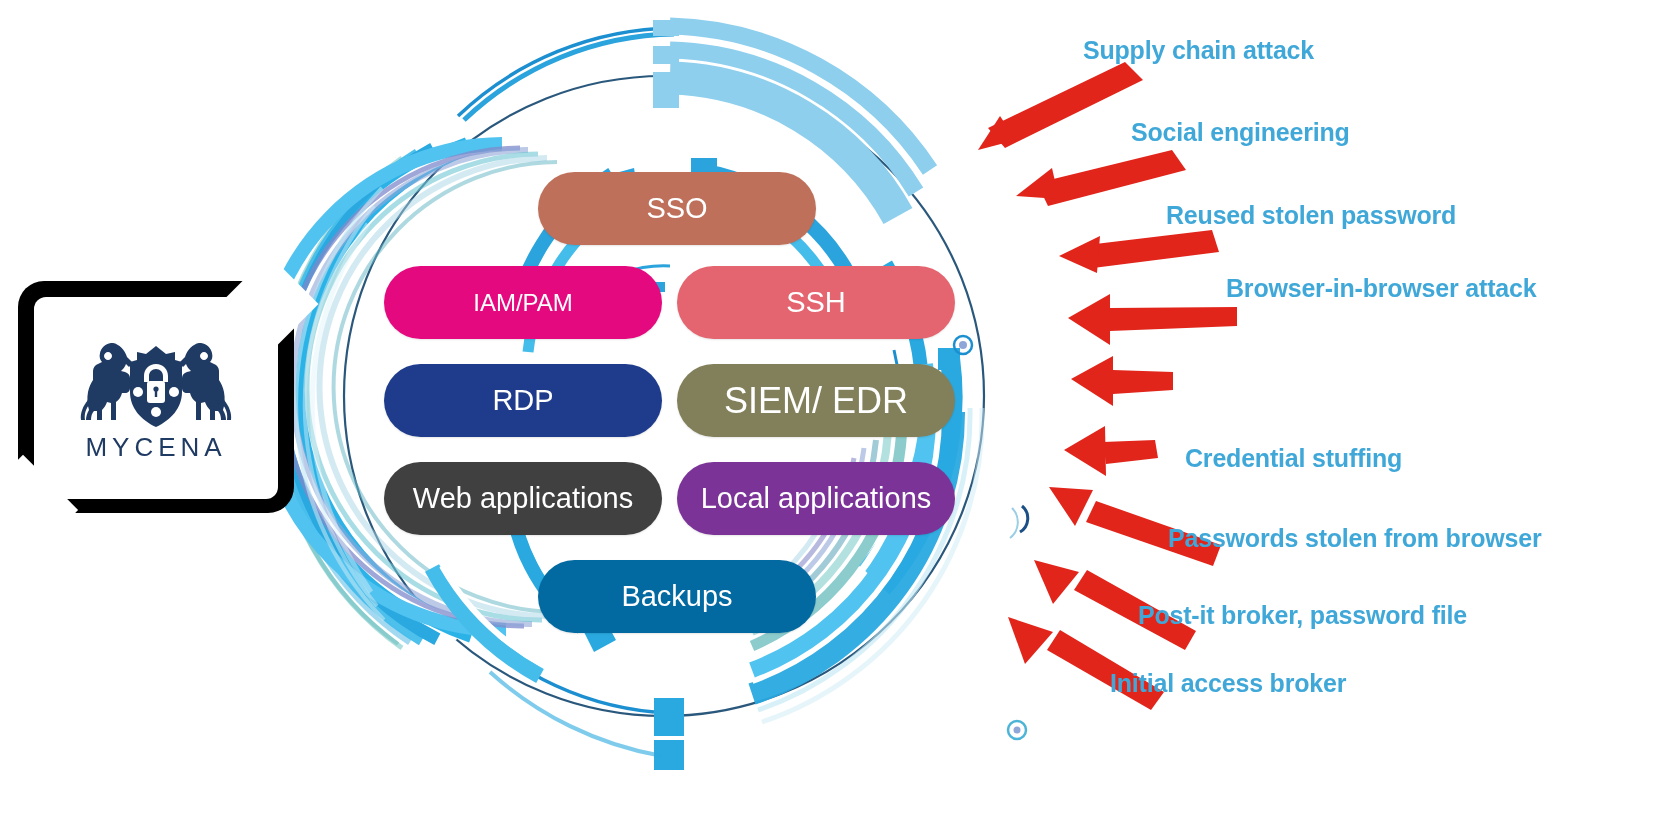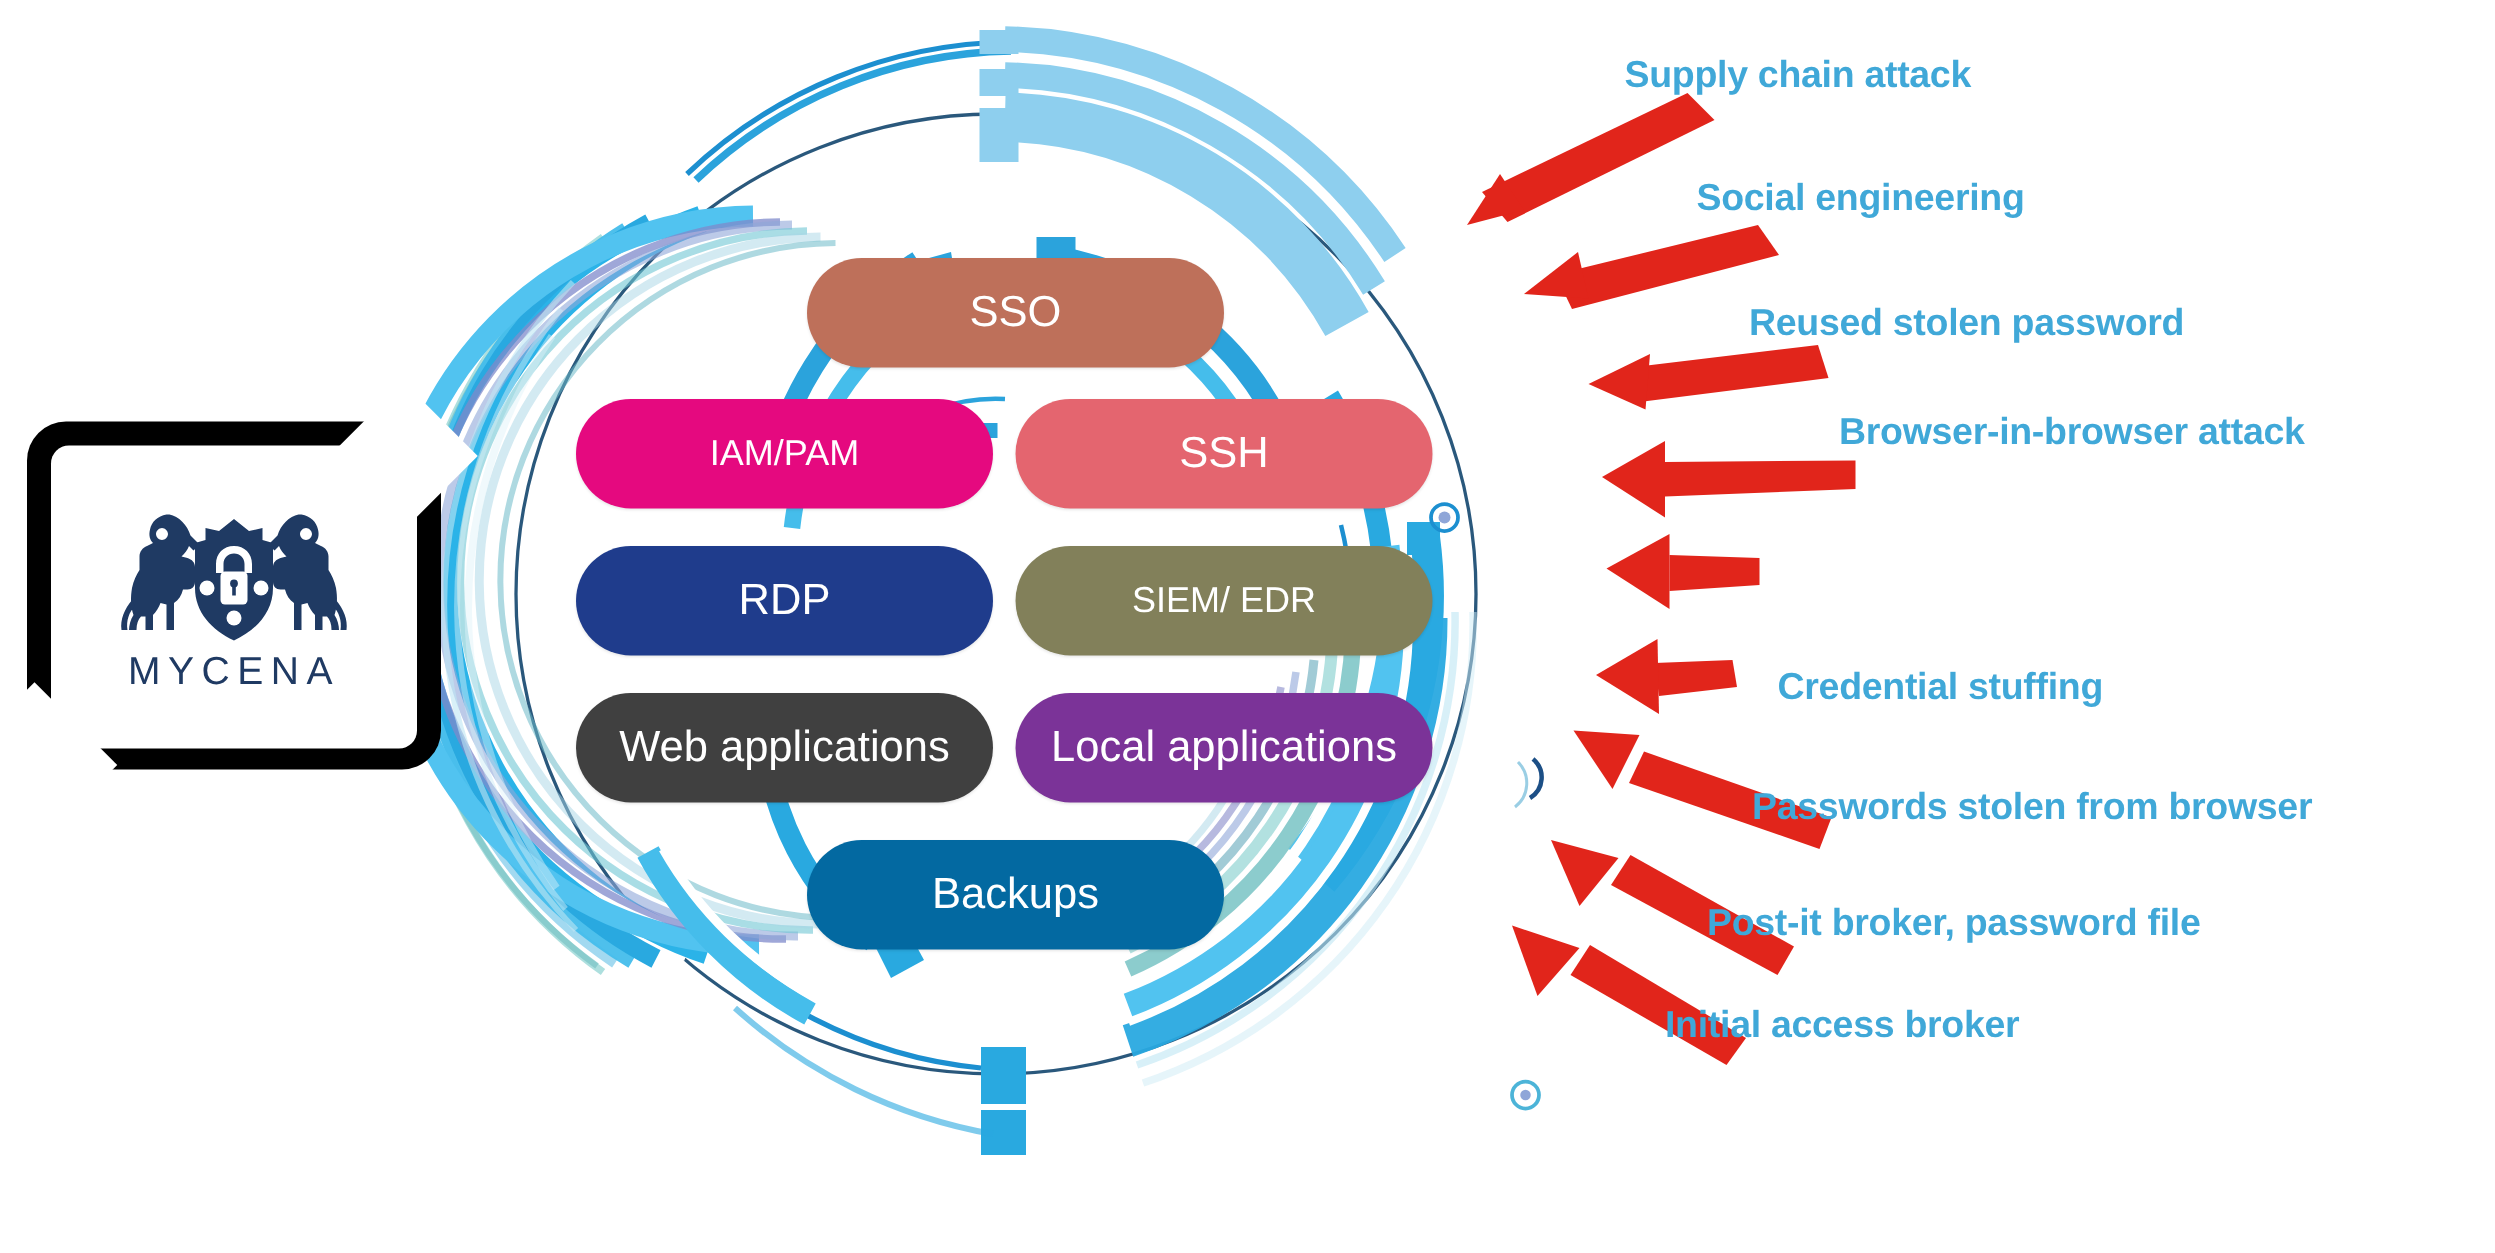--- a/index.html
+++ b/index.html
@@ -95,21 +95,21 @@
     color: #ffffff;
     font-family: "Liberation Sans", sans-serif;
     font-weight: 400;
     white-space: nowrap;
     box-shadow: 0 1px 2px rgba(0,0,0,0.10);
   }
   .pill.sso        { left: 538px; top: 172px; width: 278px; height: 73px; background: #BE705A; font-size: 29px; }
   .pill.iam        { left: 384px; top: 266px; width: 278px; height: 73px; background: #E5097F; font-size: 24px; }
   .pill.ssh        { left: 677px; top: 266px; width: 278px; height: 73px; background: #E4656F; font-size: 29px; }
   .pill.rdp        { left: 384px; top: 364px; width: 278px; height: 73px; background: #1F3C8C; font-size: 29px; }
-  .pill.siem       { left: 677px; top: 364px; width: 278px; height: 73px; background: #82805A; font-size: 24px; }
+  .pill.siem       { left: 677px; top: 364px; width: 278px; height: 73px; background: #82805A; font-size: 36px; }
   .pill.webapps    { left: 384px; top: 462px; width: 278px; height: 73px; background: #404040; font-size: 29px; }
   .pill.localapps  { left: 677px; top: 462px; width: 278px; height: 73px; background: #7B3398; font-size: 29px; }
   .pill.backups    { left: 538px; top: 560px; width: 278px; height: 73px; background: #0369a1; font-size: 29px; }
 
   
   #arrows {
     position: absolute;
     left: 0;
     top: 0;
     width: 1663px;

